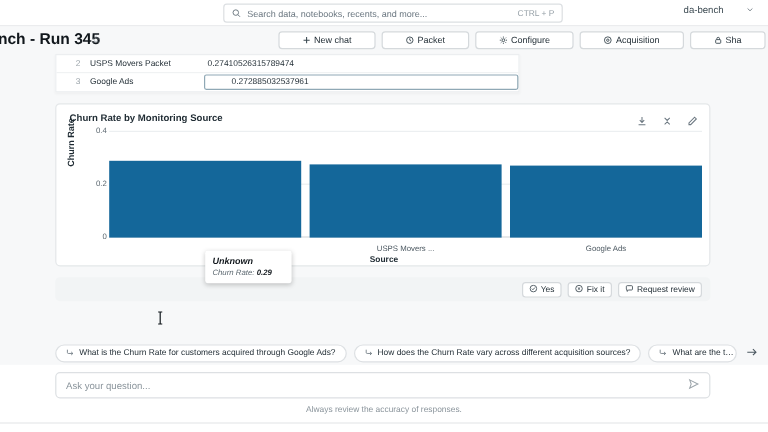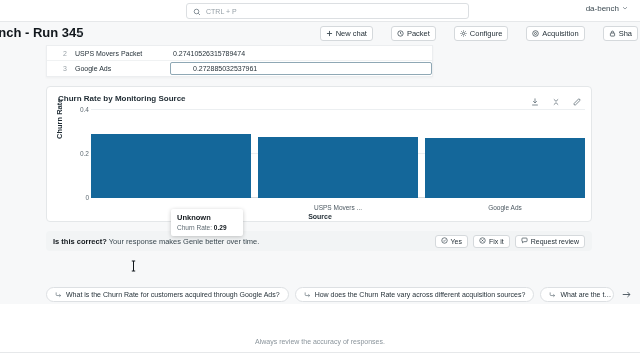--- a/index.html
+++ b/index.html
@@ -25,21 +25,21 @@
   }
   .searchbox {
     position: absolute; left: 186px; top: 3px; width: 283px; height: 16px;
     border: 1px solid #dcdfe2; border-radius: 3px; background: #fff;
     display: flex; align-items: center; padding: 0 6px; gap: 5px;
   }
   .searchbox .ph { font-size: 7.5px; color: #6b7780; flex: 1; }
   .searchbox .kbd { font-size: 7px; color: #97a1a8; }
   .usermenu {
     position: absolute; right: 12px; top: 4px;
-    font-size: 8px; color: #3b4951; display: flex; align-items: flex-start; gap: 3px;
+    font-size: 8px; color: #3b4951; display: flex; align-items: flex-start; gap: 19px;
   }
 
   
   .pagehdr {
     position: absolute; top: 22px; left: 0; width: 640px; height: 24px;
     background: #f7f8f9; display: flex; align-items: center;
   }
   .pagetitle {
     position: absolute; left: -9px; top: 3px;
     font-size: 13px; font-weight: 700; color: #11171c; white-space: nowrap;
@@ -47,22 +47,22 @@
   .star-btn {
     position: absolute; left: 76px; top: 7px;
     font-size: 9px; color: #8b959c; line-height: 1;
   }
   .hdr-actions {
     position: absolute; right: 2px; top: 4px;
     display: flex; align-items: center; gap: 5px;
   }
   .hbtn {
     height: 15px; border: 1px solid #d5d9dc; border-radius: 3px; background: #fff;
-    display: flex; align-items: center; gap: 3px; padding: 0 5px;
-    font-size: 7.5px; color: #1f2b33; white-space: nowrap; margin-left: 13px;
+    display: flex; align-items: center; gap: 3px; padding: 0 19px;
+    font-size: 7.5px; color: #1f2b33; white-space: nowrap;
   }
   .hbtn svg { display: block; }
 
   
   .table-overlay {
     position: absolute; left: 46px; top: 45px; width: 387px;
     background: #fff; border: 1px solid #eceef0;
     box-shadow: 0 1px 2px rgba(0,0,0,0.04);
     font-size: 7px; z-index: 6;
   }
@@ -115,21 +115,21 @@
     flex: 1; text-align: center; font-size: 6.5px; color: #4c5861;
     overflow: hidden; white-space: nowrap;
   }
   .xaxis-title {
     position: absolute; left: 0; right: 0; top: 104px;
     text-align: center; font-size: 7px; font-weight: 700; color: #1f2b33;
   }
   .tooltip {
     position: absolute; left: 124px; top: 100px; width: 72px;
     background: #fff; box-shadow: 0 1px 4px rgba(0,0,0,0.22);
-    border-radius: 2px; padding: 4px 6px 5px 6px; z-index: 7;
+    border-radius: 2px; padding: 4px 6px 5px 6px; z-index: 7; font-style: italic;
   }
   .tooltip .tt-title { font-size: 7.5px; font-weight: 700; color: #11171c; }
   .tooltip .tt-row { font-size: 6.5px; color: #5e6a72; margin-top: 2px; }
   .tooltip .tt-row b { color: #11171c; }
 
   
   .feedback {
     position: absolute; left: 46px; top: 231px; width: 546px; height: 20px;
     background: #f2f4f5; border-radius: 4px;
     display: flex; align-items: center; padding: 0 7px;
@@ -192,20 +192,21 @@
 
   <div class="topnav">
 
     <div class="searchbox">
       <span class="ic">
         <svg width="8" height="8" viewBox="0 0 16 16" fill="none" stroke="#6b7780" stroke-width="1.6">
           <circle cx="7" cy="7" r="4.6"></circle>
             <path d="M10.4 10.4 14 14"></path>
         </svg>
       </span>
+      <span class="ph">Search data, notebooks, recents, and more...</span>
       <span class="kbd">CTRL + P</span>
     </div>
 
     <div class="usermenu">
       <span>da-bench</span>
       <span>
         <svg width="6" height="6" viewBox="0 0 12 12" fill="none" stroke="#6b7780" stroke-width="1.4">
           <path d="M2 4.2 6 8l4-3.8"></path>
         </svg>
       </span>
@@ -329,23 +330,20 @@
         <div class="tt-title">Unknown</div>
         <div class="tt-row">
           <span>Churn Rate:</span>
           <b>0.29</b>
         </div>
       </div>
     </div>
   </div>
 
   <div class="feedback">
-    <div class="fb-text">
-      <b>Is this correct?</b><span> Your response makes Genie better over time.</span>
-    </div>
     <div class="fb-actions">
       <div class="fbtn">
         <span>
           <svg width="7" height="7" viewBox="0 0 12 12" fill="none" stroke="#3b4951" stroke-width="1.2">
               <circle cx="6" cy="6" r="4.7"></circle>
               <path d="M3.8 6.1 5.3 7.6 8.2 4.5"></path>
             </svg>
         </span>
         <span>Yes</span>
       </div>
@@ -404,17 +402,25 @@
     </div>
     <div class="chip-next">
       <span>
         <svg width="11" height="11" viewBox="0 0 14 14" fill="none" stroke="#4c5861" stroke-width="1.2">
             <path d="M2.2 7h9.2M8.2 3.8 11.4 7l-3.2 3.2"></path>
           </svg>
       </span>
     </div>
   </div>
 
+  <div class="inputbar">
+    <span class="ph">Ask your question...</span>
+    <span class="send-icon">
+      <svg width="10" height="10" viewBox="0 0 14 14" fill="none" stroke="#9aa3a9" stroke-width="1.2">
+          <path d="M2.4 2.2 12 7l-9.6 4.8 1.8-4.8-1.8-4.8Z"></path>
+        </svg>
+    </span>
+  </div>
 
   <div class="disclaimer">Always review the accuracy of responses.</div>
   <div class="bottom-rule"></div>
 
 </div>
 
 </body></html>

